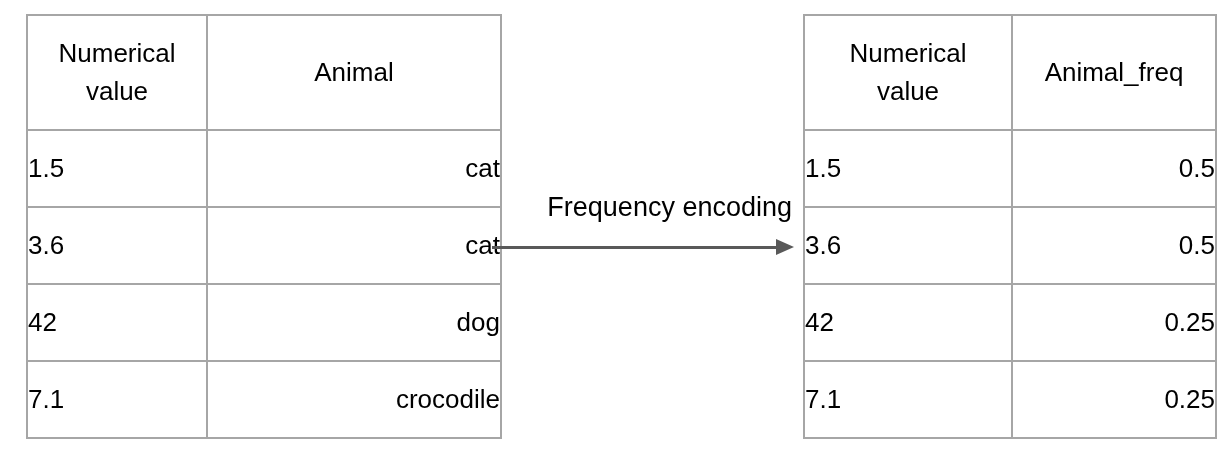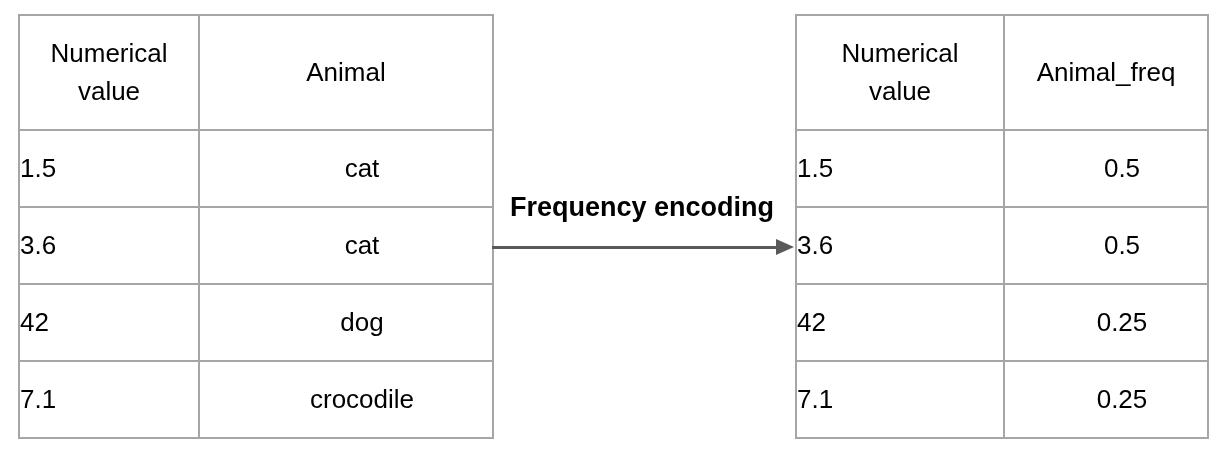--- a/index.html
+++ b/index.html
@@ -12,49 +12,50 @@
     font-family: "Liberation Sans", sans-serif;
     color: #000000;
     overflow: hidden;
   }
   table.data-table {
     position: absolute;
     border-collapse: collapse;
     table-layout: fixed;
     font-size: 26px;
     color: #000000;
+    margin-left: 8px;
   }
   table.data-table td, table.data-table th {
     border: 2px solid #a6a6a6;
     font-weight: normal;
     vertical-align: middle;
     line-height: 1.45;
   }
   table.data-table th {
     text-align: center;
     padding: 0 20px;
     height: 115px;
   }
   table.data-table td {
     height: 77px;
   }
   td.num-cell { }
-  td.label-cell { text-align: center; padding-left: 32px; }
+  td.label-cell { text-align: right; padding-left: 32px; }
 
   #left-table  { left: 18px;  top: 14px; width: 474px; }
   #right-table { left: 795px; top: 14px; width: 412px; }
 
   .arrow-label {
     position: absolute;
     left: 492px;
     top: 192px;
     width: 300px;
-    text-align: center;
+    text-align: right;
     font-size: 27px;
-    font-weight: bold;
+    font-weight: normal;
     color: #000000;
     white-space: nowrap;
   }
   .arrow-line {
     position: absolute;
     left: 492px;
     top: 246px;
     width: 286px;
     height: 3px;
     background: #595959;

